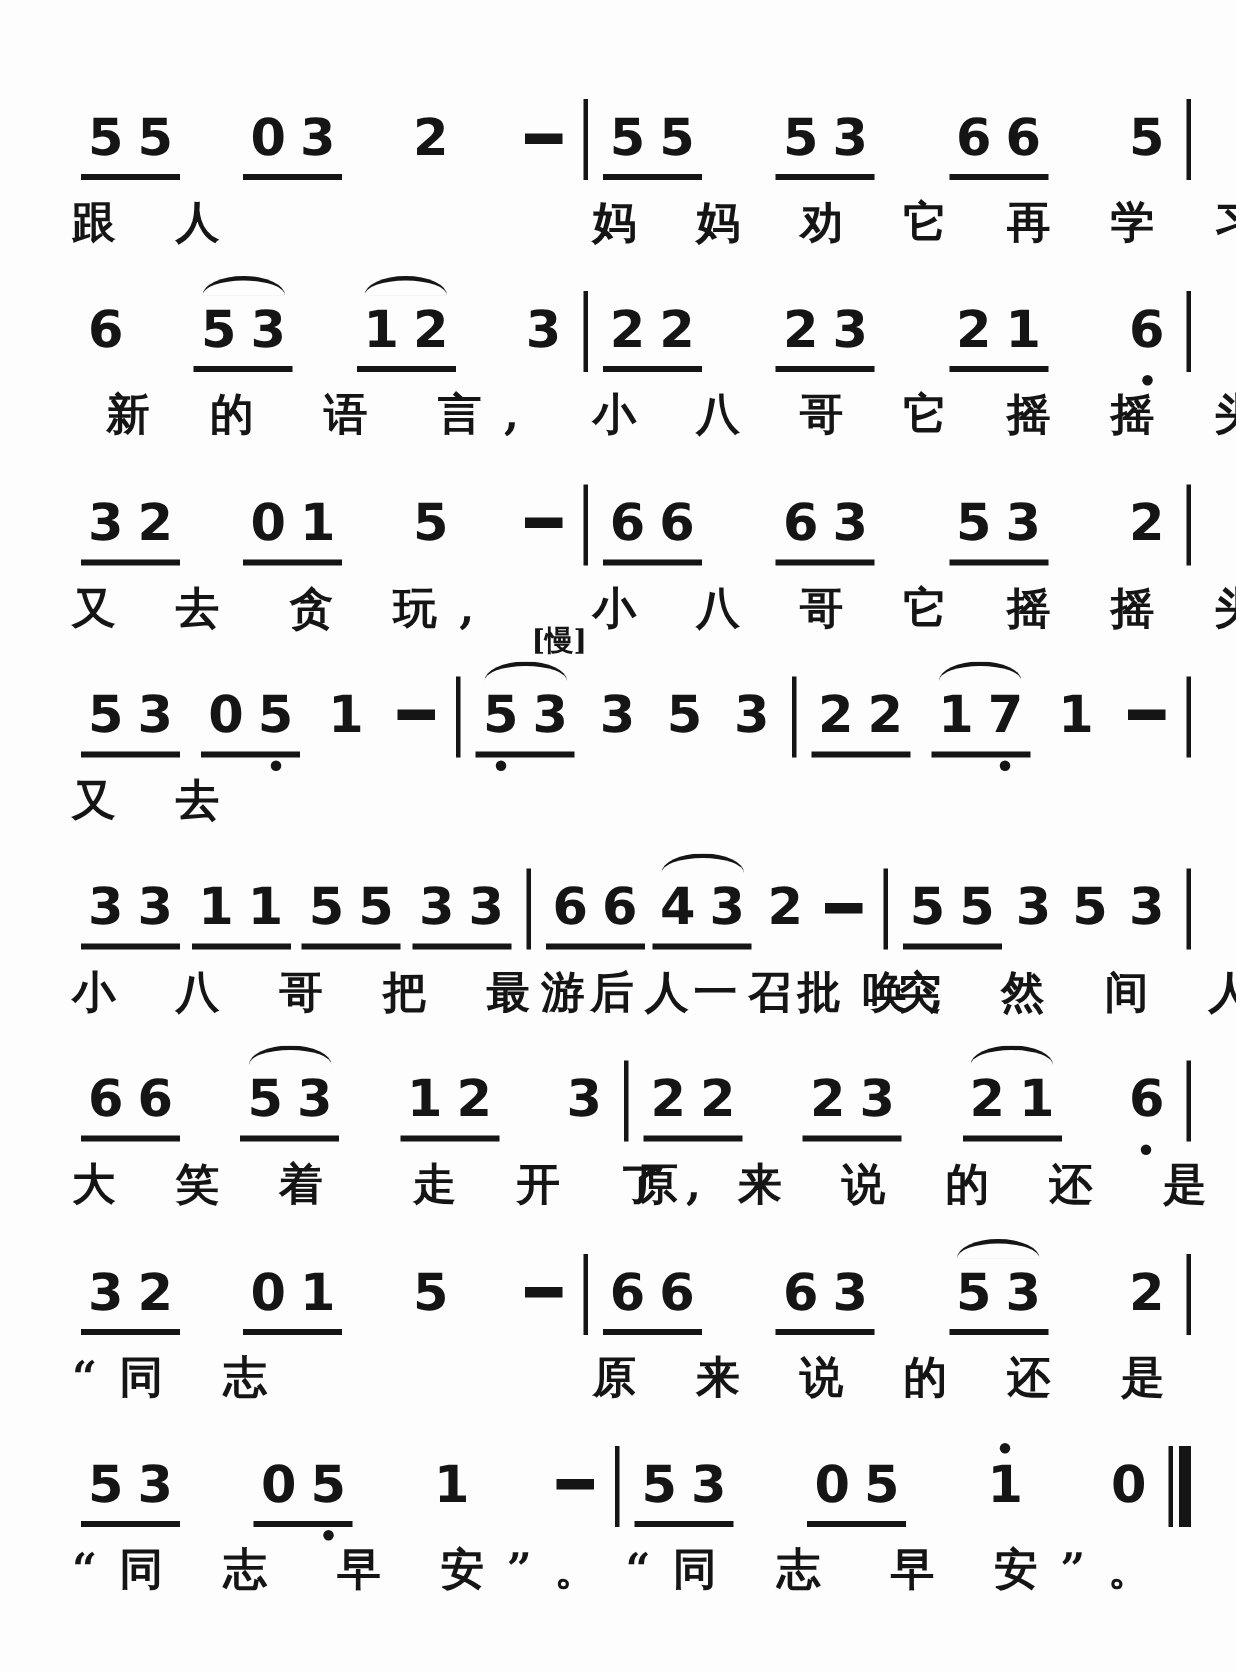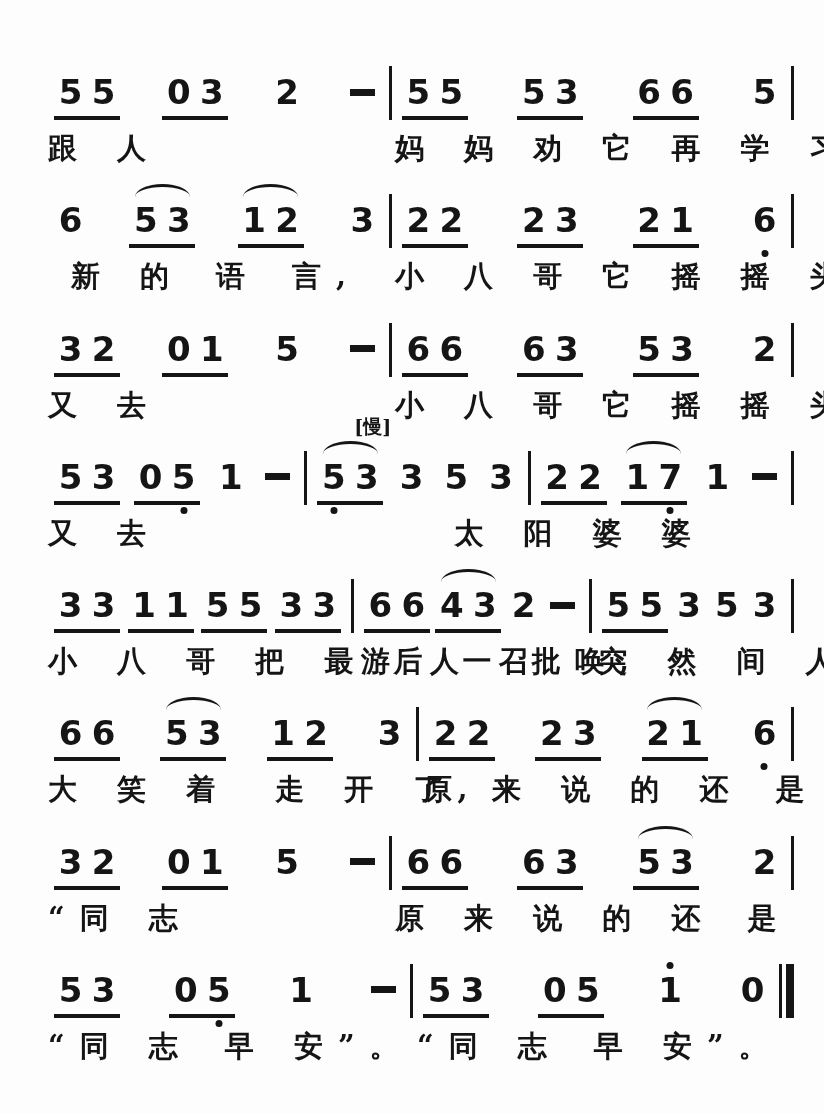--- a/index.html
+++ b/index.html
@@ -288,20 +288,21 @@
             <div class="note">
               <span class="digit">2</span>
             </div>
           </div>
         </div>
         <div class="bar"></div>
       </div>
       <div class="lyricrow">
         <div class="lyricm" style="flex: 6 1 0px;">
           <span class="lyr">又 去</span>
+          <span class="lyr">贪 玩,</span>
         </div>
         <div class="lyrspacer" style="width: 3px;"></div>
         <div class="lyricm" style="flex: 7 1 0px;">
           <span class="lyr">小 八 哥 它 摇 摇 头</span>
         </div>
         <div class="lyrspacer" style="width: 3px;"></div>
       </div>
     </div>
     <div class="system">
       <div class="noterow">
@@ -394,23 +395,20 @@
             </div>
           </div>
         </div>
         <div class="bar"></div>
       </div>
       <div class="lyricrow">
         <div class="lyricm" style="flex: 6 1 0px;">
           <span class="lyr">又 去</span>
         </div>
         <div class="lyrspacer" style="width: 3px;"></div>
-        <div class="lyricm" style="flex: 5 1 0px;">
-          <span class="lyr">太 阳 婆 婆</span>
-        </div>
         <div class="lyrspacer" style="width: 3px;"></div>
         <div class="lyrspacer" style="width: 3px;"></div>
       </div>
     </div>
     <div class="system">
       <div class="noterow">
         <div class="measure" style="flex: 8 1 0px;">
           <div class="group ul">
             <div class="note">
               <span class="digit">3</span>

